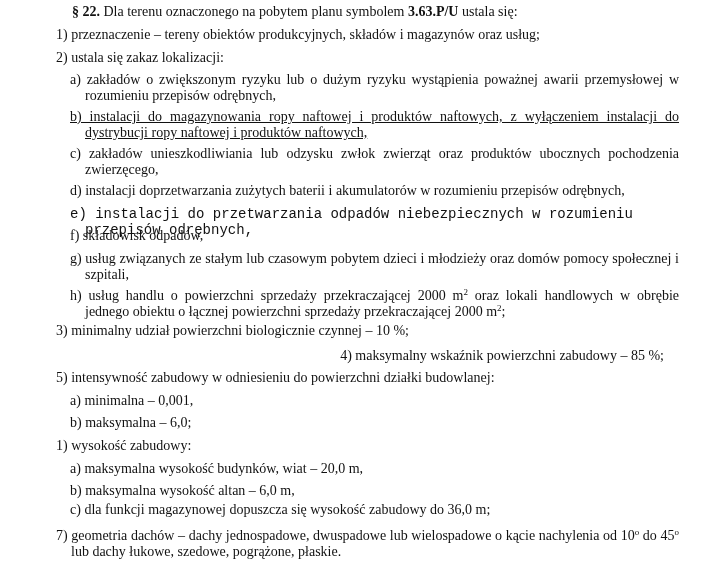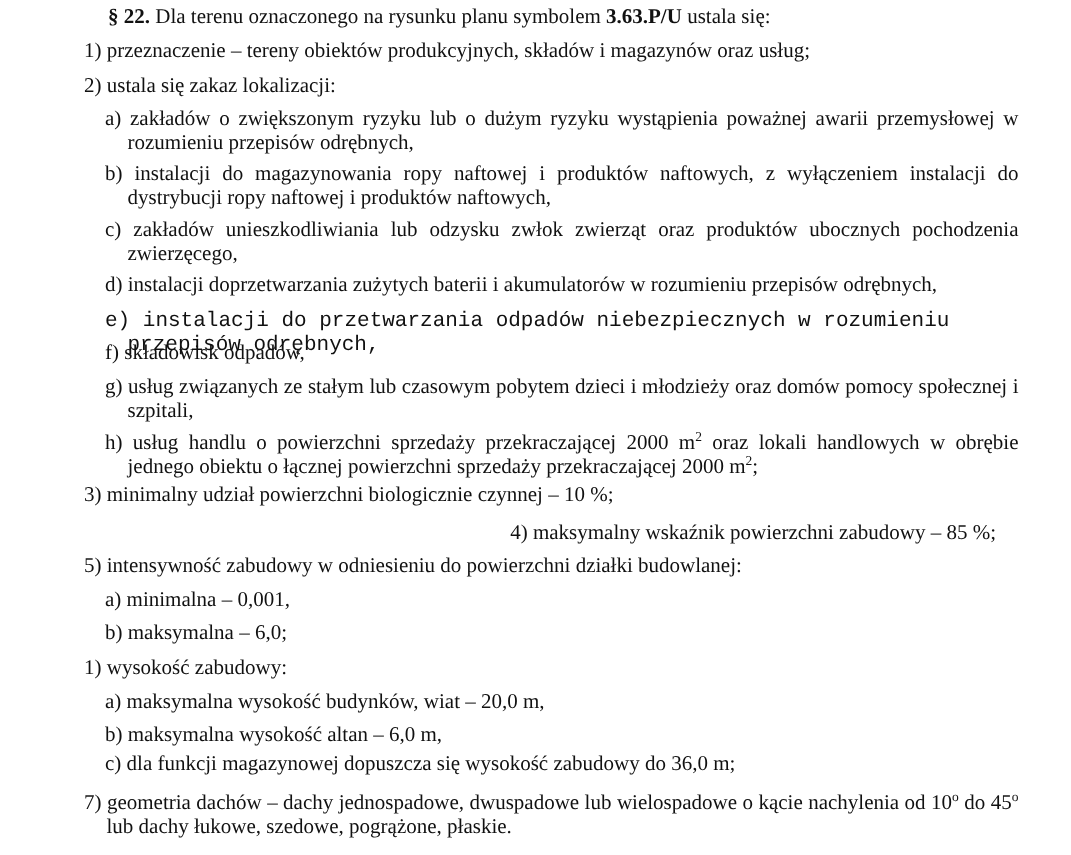--- a/index.html
+++ b/index.html
@@ -18,28 +18,28 @@
     .just { text-align: justify; text-align-last: left; }
     .hang { padding-left: 15px; text-indent: -15px; }
     sup { font-size: 9px; line-height: 0; vertical-align: 5px; }
   </style>
 </head>
 <body>
 
 <div class="page">
 
   <div class="line heading">
-    <span class="bold">§ 22.</span><span> Dla terenu oznaczonego na rysunku planu symbolem </span><span class="bold">3.63.P/U</span><span> ustala się:</span>
+    <span class="bold">§ 22.</span><span> Dla terenu oznaczonego na pobytem planu symbolem </span><span class="bold">3.63.P/U</span><span> ustala się:</span>
   </div>
 
   <div class="item" style="top:27px;">1) przeznaczenie – tereny obiektów produkcyjnych, składów i magazynów oraz usług;</div>
   <div class="item" style="top:50px;">2) ustala się zakaz lokalizacji:</div>
 
   <div class="sub just hang" style="top:72px;">a) zakładów o zwiększonym ryzyku lub o dużym ryzyku wystąpienia poważnej awarii przemysłowej w rozumieniu przepisów odrębnych,</div>
-  <div class="sub just hang" style="top:109px;">b) instalacji do magazynowania ropy naftowej i produktów naftowych, z wyłączeniem instalacji do dystrybucji ropy naftowej i produktów naftowych,</div>
+  <div class="sub just hang" style="top:109px;text-decoration:underline;">b) instalacji do magazynowania ropy naftowej i produktów naftowych, z wyłączeniem instalacji do dystrybucji ropy naftowej i produktów naftowych,</div>
   <div class="sub just hang" style="top:146px;">c) zakładów unieszkodliwiania lub odzysku zwłok zwierząt oraz produktów ubocznych pochodzenia zwierzęcego,</div>
   <div class="sub hang" style="top:183px;">d) instalacji doprzetwarzania zużytych baterii i akumulatorów w rozumieniu przepisów odrębnych,</div>
   <div class="sub hang" style="top:206px;font-family:Liberation Mono, monospace;">e) instalacji do przetwarzania odpadów niebezpiecznych w rozumieniu przepisów odrębnych,</div>
   <div class="sub hang" style="top:228px;">f) składowisk odpadów,</div>
   <div class="sub just hang" style="top:251px;">g) usług związanych ze stałym lub czasowym pobytem dzieci i młodzieży oraz domów pomocy społecznej i szpitali,</div>
   <div class="sub just hang" style="top:288px;"><span>h) usług handlu o powierzchni sprzedaży przekraczającej 2000 m</span><sup>2</sup><span> oraz lokali handlowych w obrębie jednego obiektu o łącznej powierzchni sprzedaży przekraczającej 2000 m</span><sup>2</sup><span>;</span></div>
 
   <div class="item" style="top:323px;">3) minimalny udział powierzchni biologicznie czynnej – 10 %;</div>
   <div class="item" style="top:348px;text-align:right;">4) maksymalny wskaźnik powierzchni zabudowy – 85 %;</div>
   <div class="item" style="top:370px;">5) intensywność zabudowy w odniesieniu do powierzchni działki budowlanej:</div>

